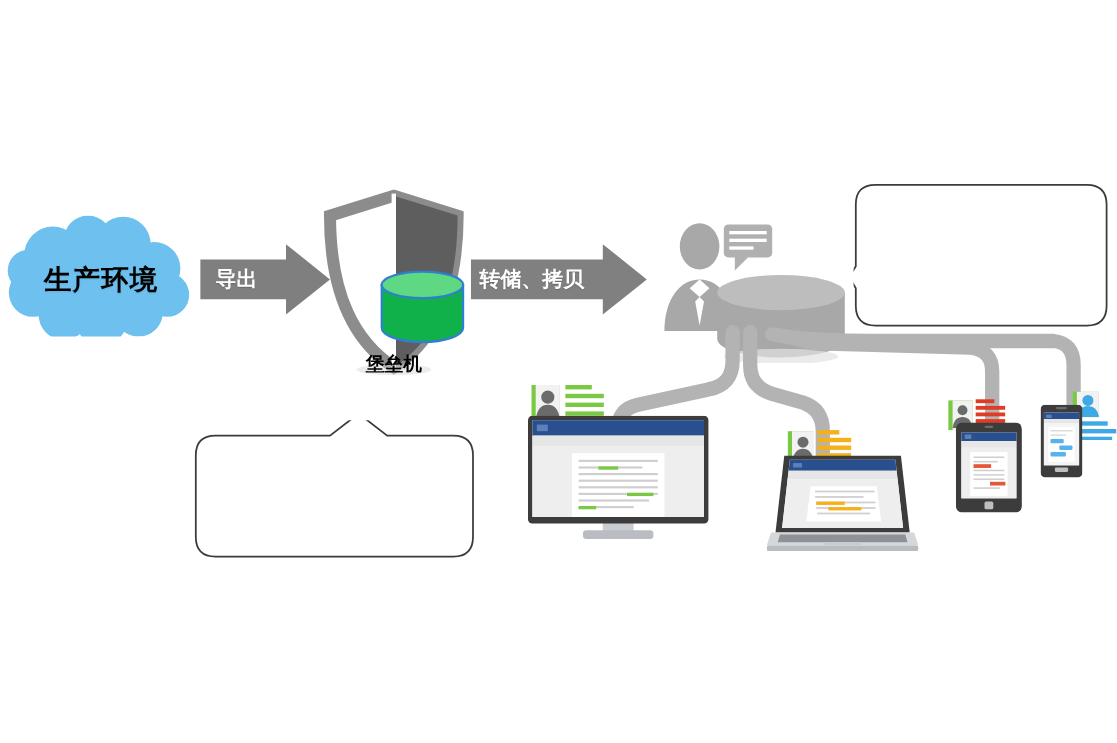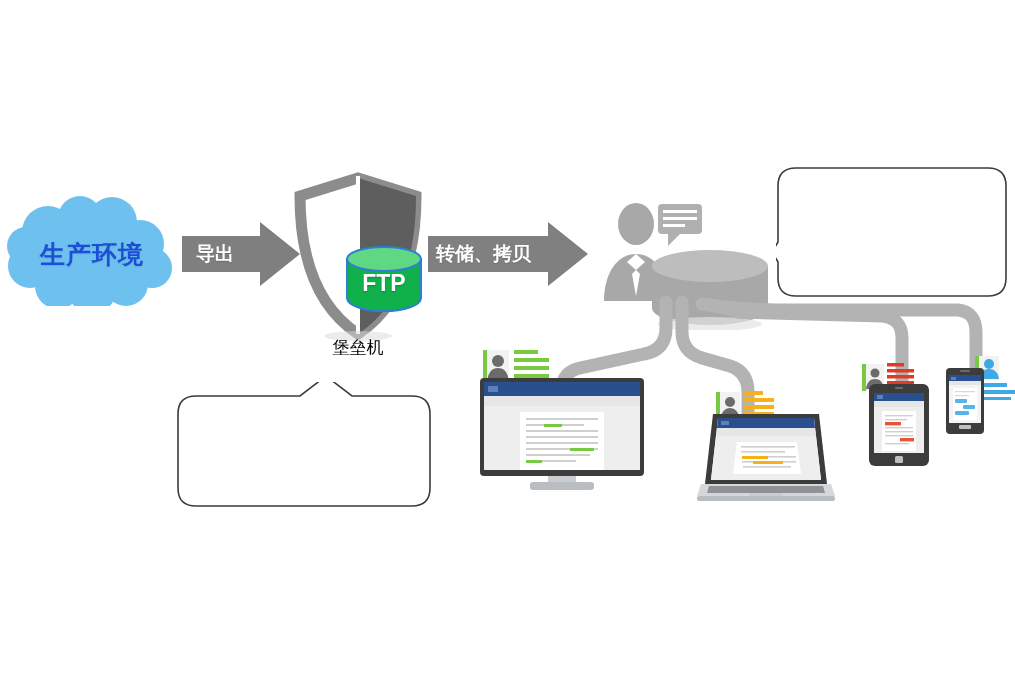--- a/index.html
+++ b/index.html
@@ -12,21 +12,21 @@
     position:relative;
   }
   #stage { position:absolute; left:0; top:0; width:1015px; height:675px; }
 
   
   #cloud { position:absolute; left:6px; top:196px; width:172px; height:110px; }
   #cloud svg { display:block; }
   #cloud-label {
     position:absolute; left:0; top:0; width:172px; height:110px;
     display:flex; align-items:center; justify-content:center;
-    color:#1d4ed8; font-size:25px; font-weight:bold; letter-spacing:1px;
+    color:#000000; font-size:25px; font-weight:bold; letter-spacing:1px;
     text-shadow:0 1px 2px rgba(0,0,0,.10);
     padding-top:6px;
   }
 
   
   .arrow { position:absolute; }
   .arrow .lbl {
     position:absolute; left:0; top:0; width:100%; height:100%;
     display:flex; align-items:center; justify-content:flex-start;
     color:#ffffff; font-weight:bold; font-size:19px;
@@ -41,22 +41,22 @@
   
   #shield-group { position:absolute; left:288px; top:172px; width:140px; height:170px; }
   #ftp-db { position:absolute; left:344px; top:246px; width:80px; height:68px; }
   #ftp-text {
     position:absolute; left:344px; top:246px; width:80px; height:68px;
     display:flex; align-items:center; justify-content:center;
     color:#ffffff; font-weight:bold; font-size:23px; padding-top:6px;
     text-shadow:0 1px 2px rgba(0,0,0,.25);
   }
   #bastion-label {
-    position:absolute; left:288px; top:336px; width:140px;
-    text-align:center; color:#000000; font-size:17px; font-weight:normal;
+    position:absolute; left:288px; top:319px; width:140px;
+    text-align:center; color:#000000; font-size:17px; font-weight:bold;
   }
 
   
   #admin { position:absolute; left:596px; top:196px; width:110px; height:110px; }
   #datastore { position:absolute; left:650px; top:250px; width:120px; height:80px; }
 
   
   #pipes { position:absolute; left:470px; top:280px; width:545px; height:200px; }
 
   
@@ -136,21 +136,20 @@
       <ellipse cx="70" cy="164" rx="34" ry="5" fill="#d9d9d9" opacity="0.5"></ellipse>
     </svg>
   </div>
 
   <div id="ftp-db">
     <svg width="80" height="68" viewBox="0 0 80 68" aria-hidden="true">
       <path d="M3,13 L3,52 A37,13 0 0 0 77,52 L77,13 Z" fill="#10b14a" stroke="#2f7fd1" stroke-width="2"></path>
       <ellipse cx="40" cy="13" rx="37" ry="12" fill="#5ed882" stroke="#2f7fd1" stroke-width="2"></ellipse>
     </svg>
   </div>
-  <div id="ftp-text">FTP</div>
 
   <div id="bastion-label">堡垒机</div>
 
   <div class="arrow" id="arrow2">
     <svg width="160" height="64" viewBox="0 0 160 64" aria-hidden="true">
       <path d="M0,14 L120,14 L120,0 L160,32 L120,64 L120,50 L0,50 Z" fill="#808080"></path>
     </svg>
     <div class="lbl">转储、拷贝</div>
   </div>
 

